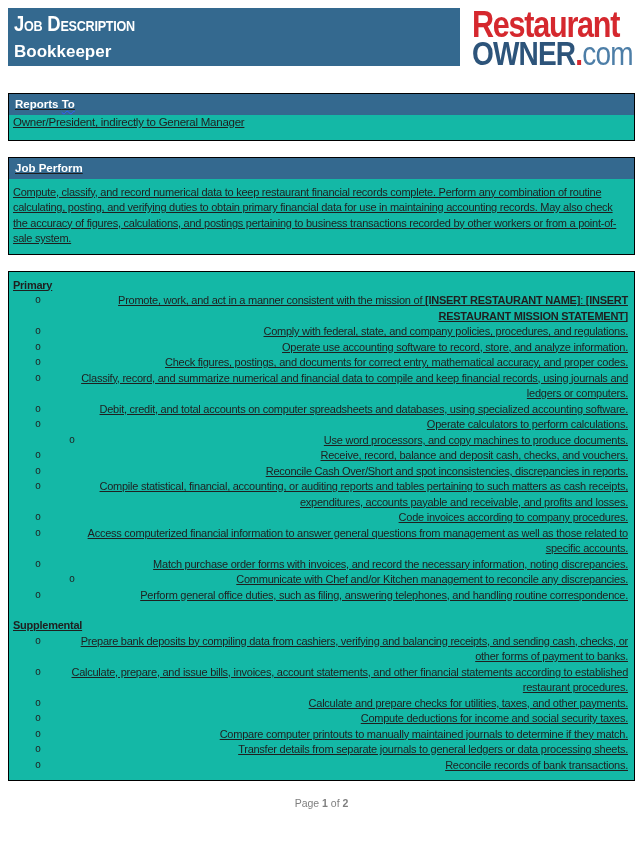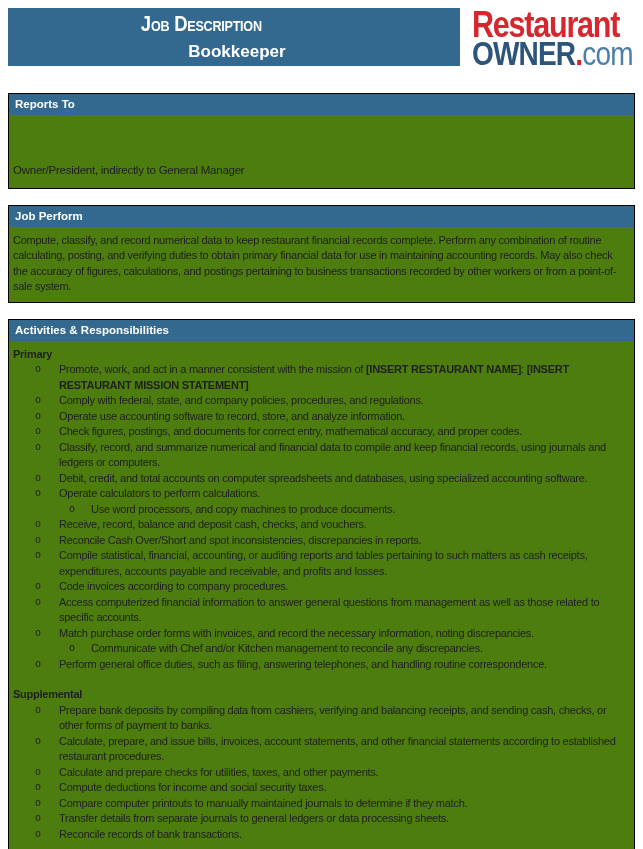--- a/index.html
+++ b/index.html
@@ -11,62 +11,61 @@
   body{
     width:643px;height:849px;overflow:hidden;background:#fff;color:var(--text);
     font-family:"Liberation Sans", sans-serif;
   }
   .page{position:relative;width:643px;height:849px;padding:8px;}
   
   .top{display:flex;align-items:flex-start;margin-bottom:24px;}
   .title-bar{
     flex:0 0 452px;height:58px;background:var(--bar-blue);color:#fff;
     padding:5px 0 16px 6px;
-    text-align:center;
   }
   .doc-title{
     font-variant:small-caps;font-weight:bold;font-size:22px;line-height:22px;
     letter-spacing:-0.3px;transform:scaleX(0.84);transform-origin:left center;white-space:nowrap;
   }
   .doc-subtitle{font-weight:bold;font-size:17px;margin-top:7px;}
   .logo{flex:1;padding:1px 0 0 12px;line-height:1;white-space:nowrap;}
   .logo-line1{
     color:var(--logo-red);font-weight:bold;font-size:36px;line-height:31px;
     letter-spacing:-1.5px;transform:scaleX(0.85);transform-origin:left center;
   }
   .logo-line2{
     font-size:33px;line-height:30px;margin-top:-1px;letter-spacing:-1px;
     transform:scaleX(0.85);transform-origin:left center;
   }
   .logo-owner{color:var(--logo-navy);font-weight:bold;}
   .logo-dot{color:var(--logo-red);font-weight:bold;}
   .logo-com{color:var(--logo-com);font-weight:normal;}
   
-  .section{border:1px solid var(--border);margin-bottom:16px;background:#4d7c0f;}
+  .section{border:1px solid var(--border);margin-bottom:16px;background:#14b8a6;text-decoration:underline;}
   .sec-bar{
     background:var(--bar-blue);color:#fff;font-weight:bold;font-size:11.5px;
     padding:4px 6px 4px 6px;line-height:13px;
   }
   .wavy{
     text-decoration-line:underline;text-decoration-style:wavy;
     text-decoration-color:var(--squiggle-blue);text-decoration-thickness:1px;
     text-underline-offset:2px;text-decoration-skip-ink:none;
   }
   .sec-body{
     font-size:11px;line-height:15.5px;letter-spacing:-0.25px;
     padding:6px 6px 7px 4px;
   }
-  .sec-body.single{padding:8px 6px 9px 4px;font-size:11.5px;margin-top:40px;}
+  .sec-body.single{padding:0 6px 9px 4px;font-size:11.5px;}
   .sec-body p{margin:0;}
   
   .group-heading{font-weight:bold;margin:0;}
   .group-heading + .bullets{margin-top:0;}
   .bullets{list-style:none;margin:0 0 15px 0;padding:0;}
-  .bullets:last-child{margin-bottom:8px;}
-  li{position:relative;padding-left:46px;}
+  .bullets:last-child{margin-bottom:0;}
+  li{position:relative;padding-left:46px;text-align:right;}
   li::before{
     content:"o";position:absolute;left:22px;top:0;
     font-family:"Liberation Mono", monospace;font-size:10px;line-height:15.5px;
   }
   li.lvl2{padding-left:78px;}
   li.lvl2::before{left:56px;}
   .b{font-weight:bold;}
   
   .footer{
     text-align:center;color:var(--footer-gray);font-size:10.5px;margin-top:3px;
@@ -97,21 +96,20 @@
   </div>
 
   <div class="section">
     <div class="sec-bar"><span>Job Perform</span></div>
     <div class="sec-body">
       <p>Compute, classify, and record numerical data to keep restaurant financial records complete. Perform any combination of routine calculating, posting, and verifying duties to obtain primary financial data for use in maintaining accounting records. May also check the accuracy of figures, calculations, and postings pertaining to business transactions recorded by other workers or from a point-of-sale system.</p>
     </div>
   </div>
 
   <div class="section">
-    <div class="sec-bar"><span>Activities &amp; Responsibilities</span></div>
     <div class="sec-body">
       <div>
           <div class="group-heading">Primary</div>
           <ul class="bullets">
             <li class="lvl1"><span>Promote, work, and act in a manner consistent with the mission of </span><span class="b">[INSERT RESTAURANT NAME]</span><span>: </span><span class="b">[INSERT RESTAURANT MISSION STATEMENT]</span></li>
             <li class="lvl1"><span>Comply with federal, state, and company policies, procedures, and regulations.</span></li>
             <li class="lvl1"><span>Operate use accounting software to record, store, and analyze information.</span></li>
             <li class="lvl1"><span>Check figures, postings, and documents for correct entry, mathematical accuracy, and proper codes.</span></li>
             <li class="lvl1"><span>Classify, record, and summarize numerical and financial data to compile and keep financial records, using journals and ledgers or computers.</span></li>
             <li class="lvl1"><span>Debit, credit, and total accounts on computer spreadsheets and databases, using specialized accounting software.</span></li>

